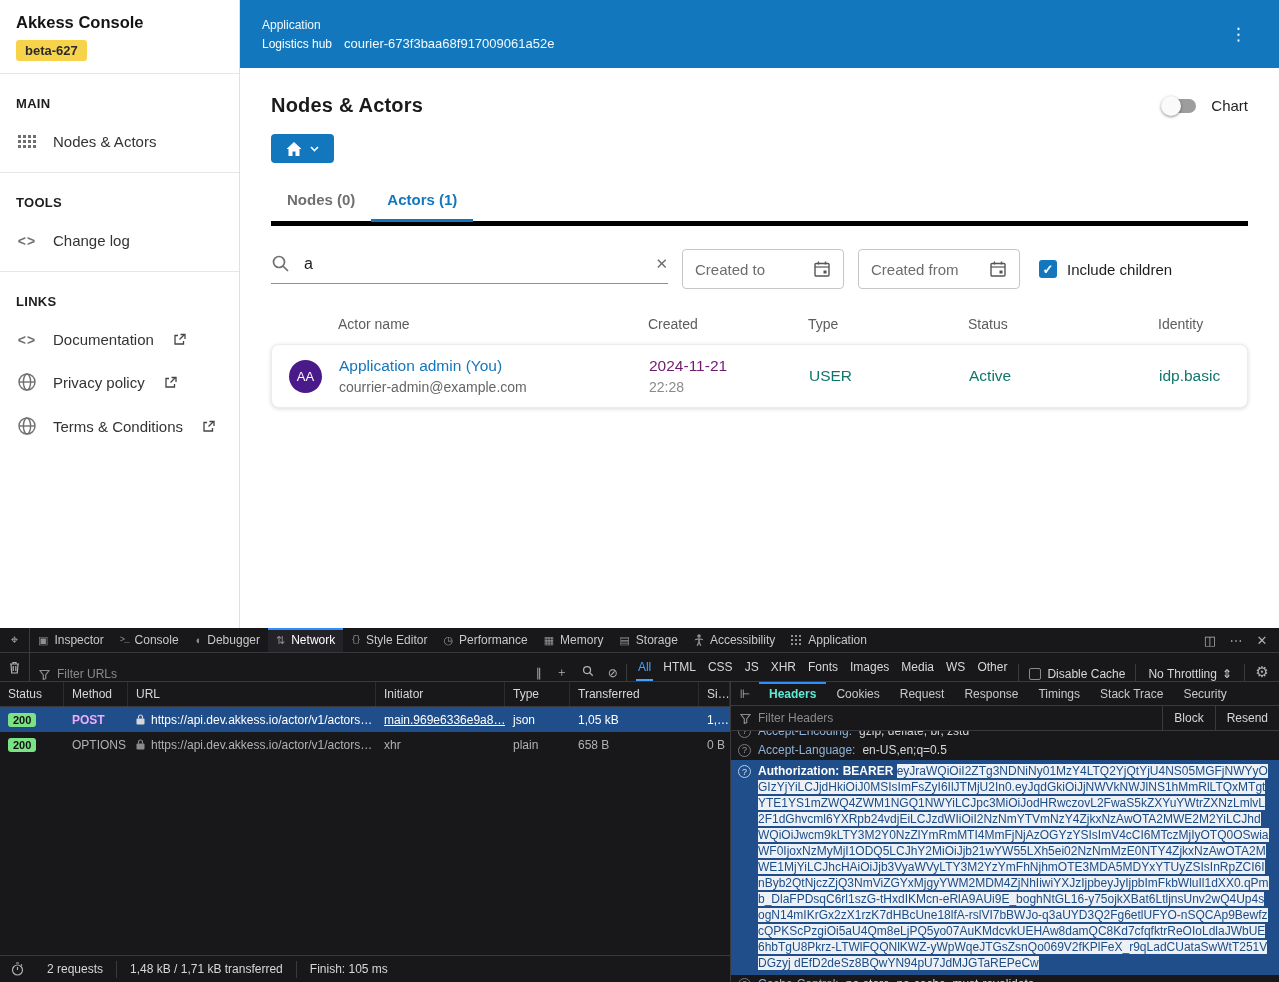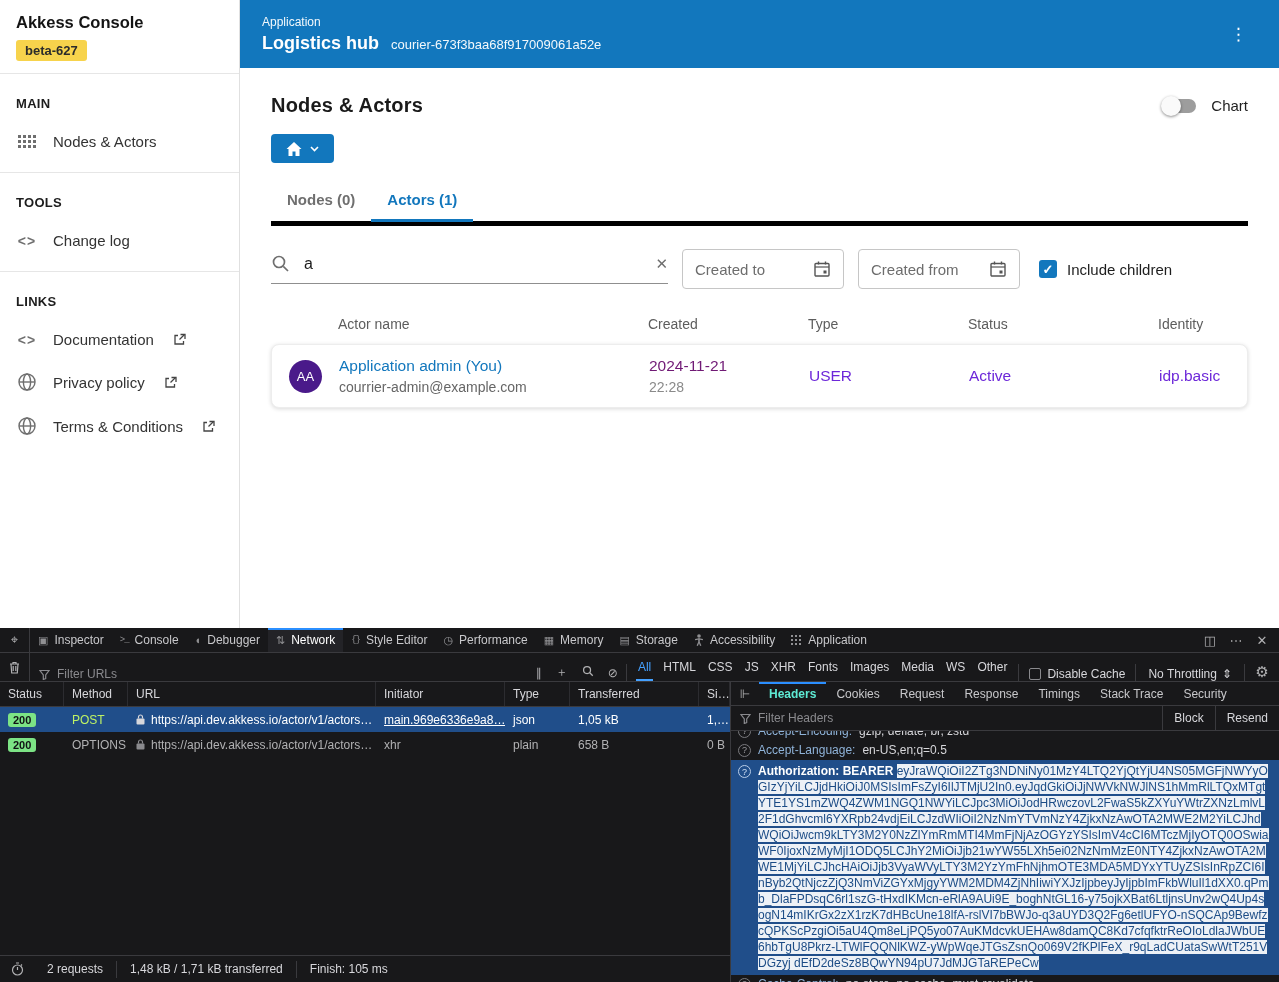--- a/index.html
+++ b/index.html
@@ -29,21 +29,21 @@
   .sb-icon{width:22px;display:flex;justify-content:center;align-items:center;color:#6f6f6f;flex:0 0 22px;}
   .dotgrid{display:grid;grid-template-columns:repeat(4,4px);grid-auto-rows:4px;gap:1px;}
   .dotgrid i{width:3px;height:3px;background:#6f6f6f;}
   .code-glyph{font-size:14px;font-weight:700;color:#6f6f6f;letter-spacing:1px;}
   .ext{margin-left:4px;display:inline-flex;}
 
   
   .appbar{position:absolute;left:240px;top:0;width:1039px;height:68px;background:var(--primary);color:#fff;display:flex;align-items:center;padding:0 22px;}
   .ab-overline{font-size:12px;opacity:.95;margin-bottom:4px;}
   .ab-row{display:flex;align-items:baseline;gap:12px;}
-  .ab-title{font-size:18px;font-weight:700;}
+  .ab-title{font-size:12px;font-weight:400;}
   .ab-sub{font-size:13px;opacity:.95;}
   .kebab{margin-left:auto;font-size:17px;letter-spacing:1px;width:36px;text-align:center;cursor:pointer;}
 
   
   .content{position:absolute;left:240px;top:68px;width:1039px;height:560px;padding:0 31px;background:#fff;}
   .page-head{display:flex;justify-content:space-between;align-items:center;margin-top:26px;}
   .page-title{font-size:20px;font-weight:700;letter-spacing:.2px;color:#1a1a1a;}
   .toggle-wrap{display:flex;align-items:center;gap:15px;font-size:15px;color:#1f1f1f;}
   .switch{width:33px;height:14px;background:#9d9d9d;border-radius:7px;position:relative;cursor:pointer;}
   .switch-knob{position:absolute;left:-2px;top:-3px;width:20px;height:20px;background:#fafafa;border-radius:50%;box-shadow:0 1px 3px rgba(0,0,0,.45);}
@@ -64,21 +64,21 @@
   .table{margin-top:25px;}
   .thead,.card{display:grid;grid-template-columns:67px 310px 160px 160px 190px 1fr;}
   .thead{font-size:14px;color:#5d5d5d;padding:2px 0 12px;}
   .thead div:first-child{grid-column:1 / span 2;padding-left:67px;}
   .card{align-items:center;background:#fff;border:1px solid #ededed;border-radius:8px;box-shadow:0 1px 4px rgba(0,0,0,.15);height:64px;cursor:pointer;}
   .avatar{margin-left:17px;width:33px;height:33px;border-radius:50%;background:#4a1a8a;color:#fff;font-size:13px;display:flex;align-items:center;justify-content:center;}
   .actor-name{color:var(--primary);font-size:15.5px;cursor:pointer;}
   .actor-email{color:#666;font-size:14px;margin-top:4px;}
   .cdate{font-size:15.5px;color:#701a75;}
   .ctime{font-size:14px;color:#8a8a8a;margin-top:4px;}
-  .cell{font-size:15.5px;color:#6d28d9;}
+  .cell{font-size:15.5px;color:#0f766e;}
 
   
   .devtools{position:absolute;left:0;top:628px;width:1279px;height:354px;background:var(--dt-bg);color:var(--dt-text);font-size:12px;}
   .dt-tabbar{height:25px;display:flex;align-items:stretch;border-bottom:1px solid var(--dt-border);}
   .dt-pick{width:30px;display:flex;align-items:center;justify-content:center;border-right:1px solid var(--dt-border);color:var(--dt-dim);font-size:13px;cursor:pointer;}
   .dt-tab{display:flex;align-items:center;gap:6px;padding:0 8px;color:#c8c8cb;position:relative;cursor:pointer;white-space:nowrap;}
   .dt-tab.active{color:#fff;background:#232327;}
   .dt-tab.active::before{content:"";position:absolute;top:0;left:0;right:0;height:2px;background:var(--dt-accent);}
   .ticon{font-size:11px;color:#909093;display:inline-flex;align-items:center;}
   .mono{font-family:"Liberation Mono",monospace;font-size:9px;letter-spacing:-1px;}
@@ -466,21 +466,21 @@
         <div>Status</div>
         <div>Method</div>
         <div>URL</div>
         <div>Initiator</div>
         <div>Type</div>
         <div>Transferred</div>
         <div>Si…</div>
       </div>
       <div class="req-row selected">
         <div><span class="badge-200">200</span></div>
-        <div style="color:#bef264;font-weight:400;">POST</div>
+        <div style="color:#f0abfc;font-weight:700;">POST</div>
         <div class="url-cell">
             <span class="icon-svg">
               <svg width="9" height="11" viewBox="0 0 9 11" fill="#d7d7db">
                 <rect x="0.5" y="4.5" width="8" height="6" rx="1"></rect>
                 <path d="M2.5 4.5V3a2 2 0 0 1 4 0v1.5" fill="none" stroke="#d7d7db" stroke-width="1.2"></path>
               </svg>
             </span>
             <span>https://api.dev.akkess.io/actor/v1/actors…</span>
           </div>
         <div class="init-link">main.969e6336e9a8…</div>

